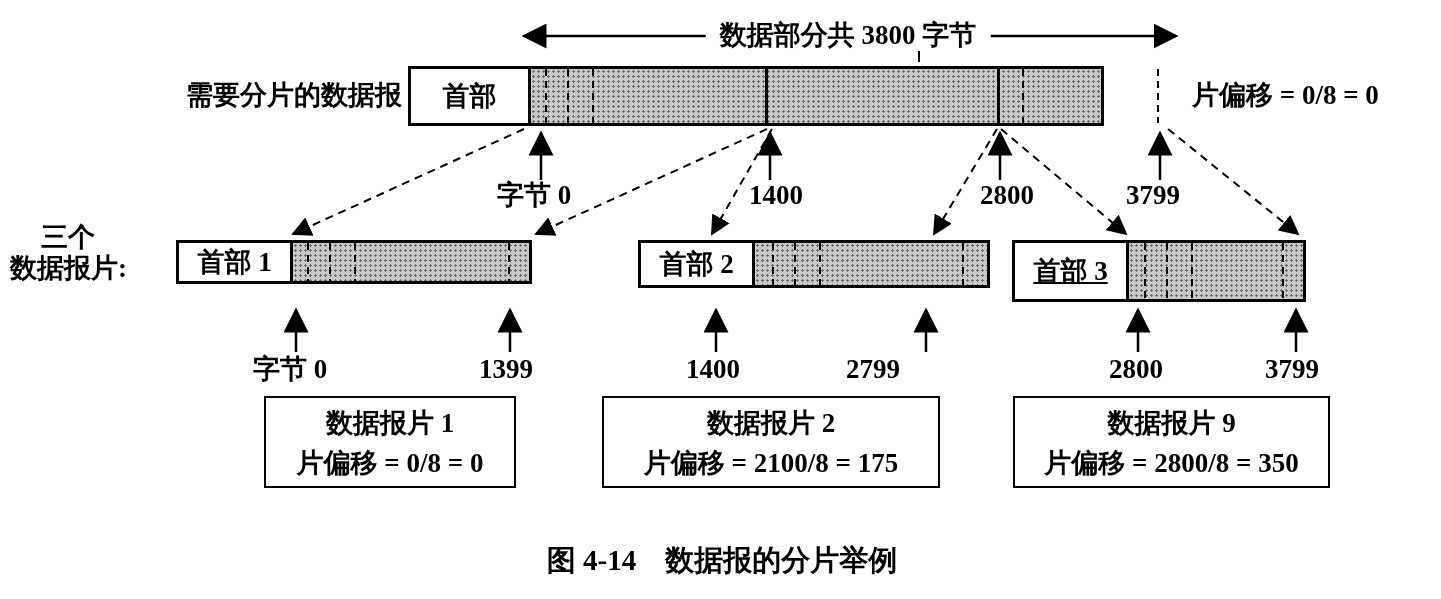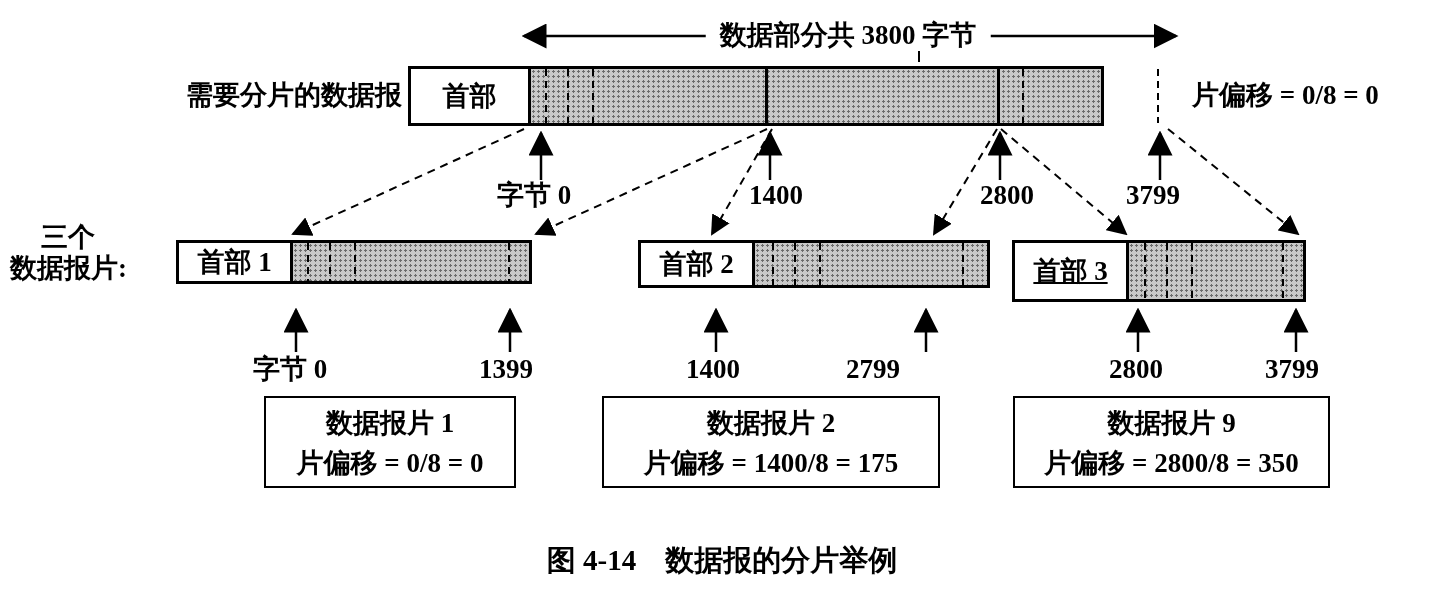--- a/index.html
+++ b/index.html
@@ -132,21 +132,21 @@
   <div class="lbl" style="left:873px; top:354px;">2799</div>
   <div class="lbl" style="left:1136px; top:354px;">2800</div>
   <div class="lbl" style="left:1292px; top:354px;">3799</div>
 
   <div class="info-box" style="left:224px; top:396px; width:252px; height:92px;margin-left:40px;">
     <div>数据报片 1</div>
     <div>片偏移 = 0/8 = 0</div>
   </div>
   <div class="info-box" style="left:602px; top:396px; width:338px; height:92px;">
     <div>数据报片 2</div>
-    <div>片偏移 = 1400/8 = 175</div>
+    <div>片偏移 = 2100/8 = 175</div>
   </div>
   <div class="info-box" style="left:1013px; top:396px; width:317px; height:92px;">
     <div>数据报片 9</div>
     <div>片偏移 = 2800/8 = 350</div>
   </div>
 
   <div class="lbl caption" style="left:722px; top:544px;">图 4-14　数据报的分片举例</div>
 
 </div>
 

